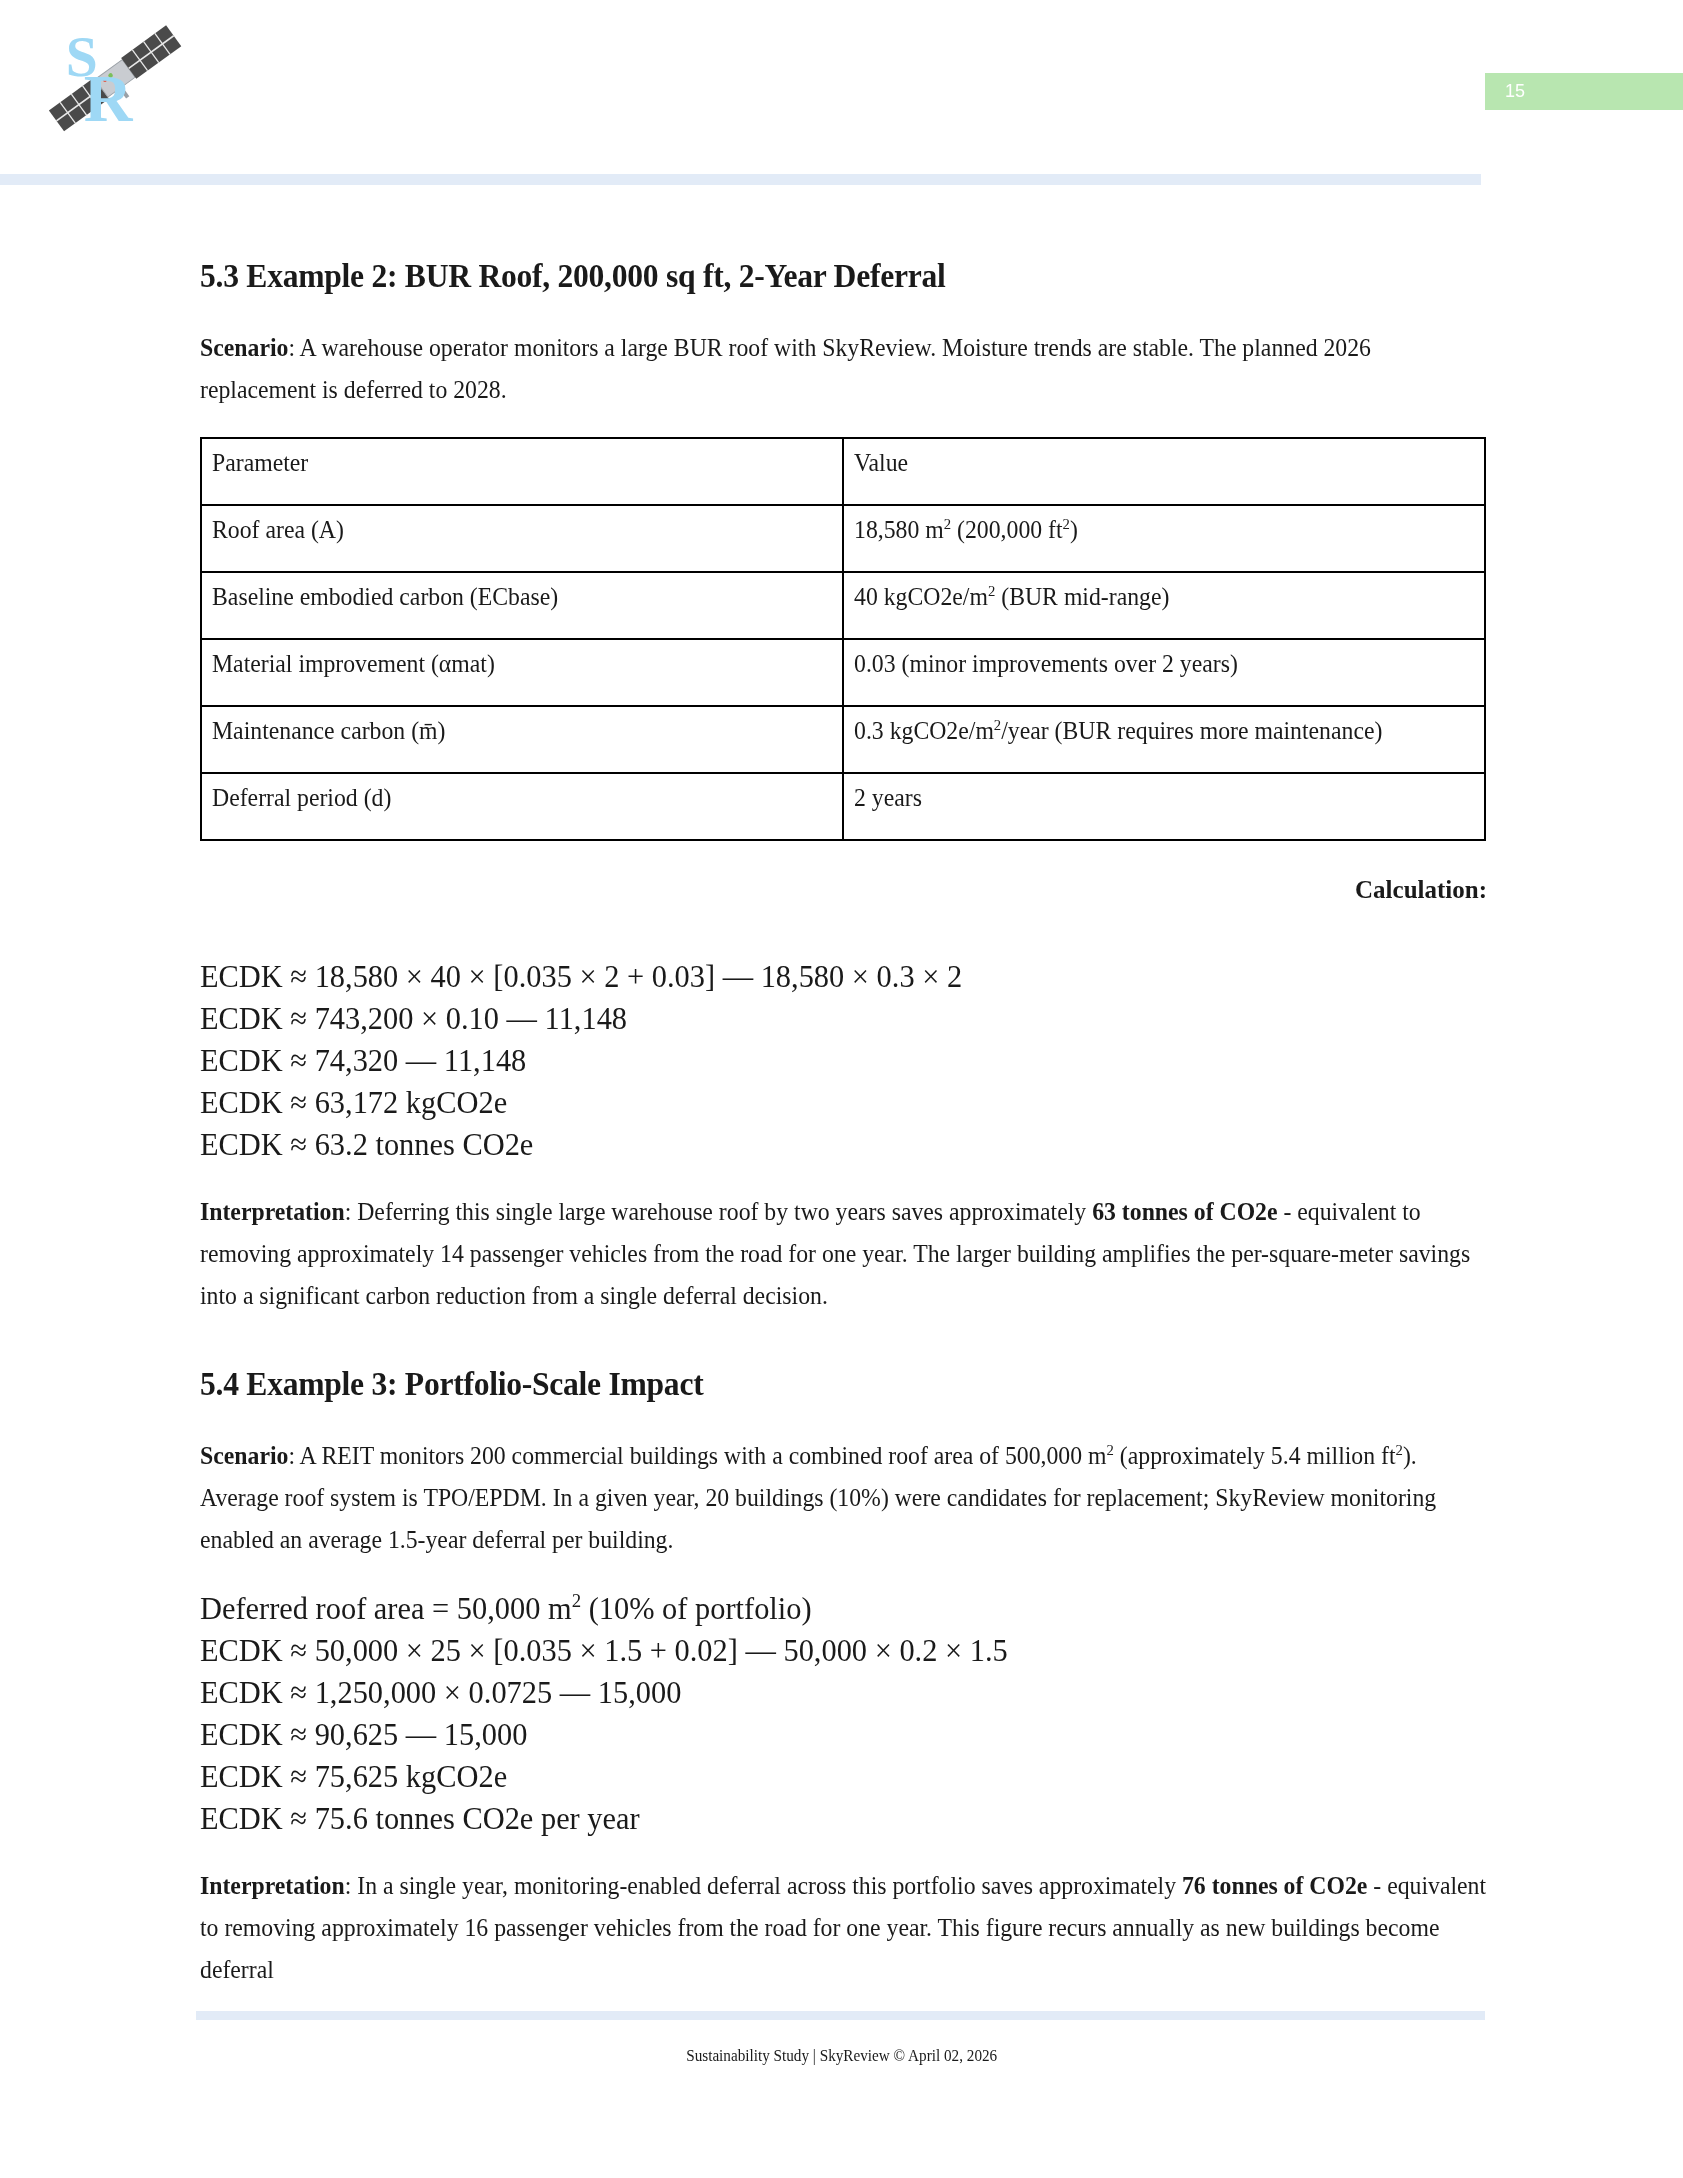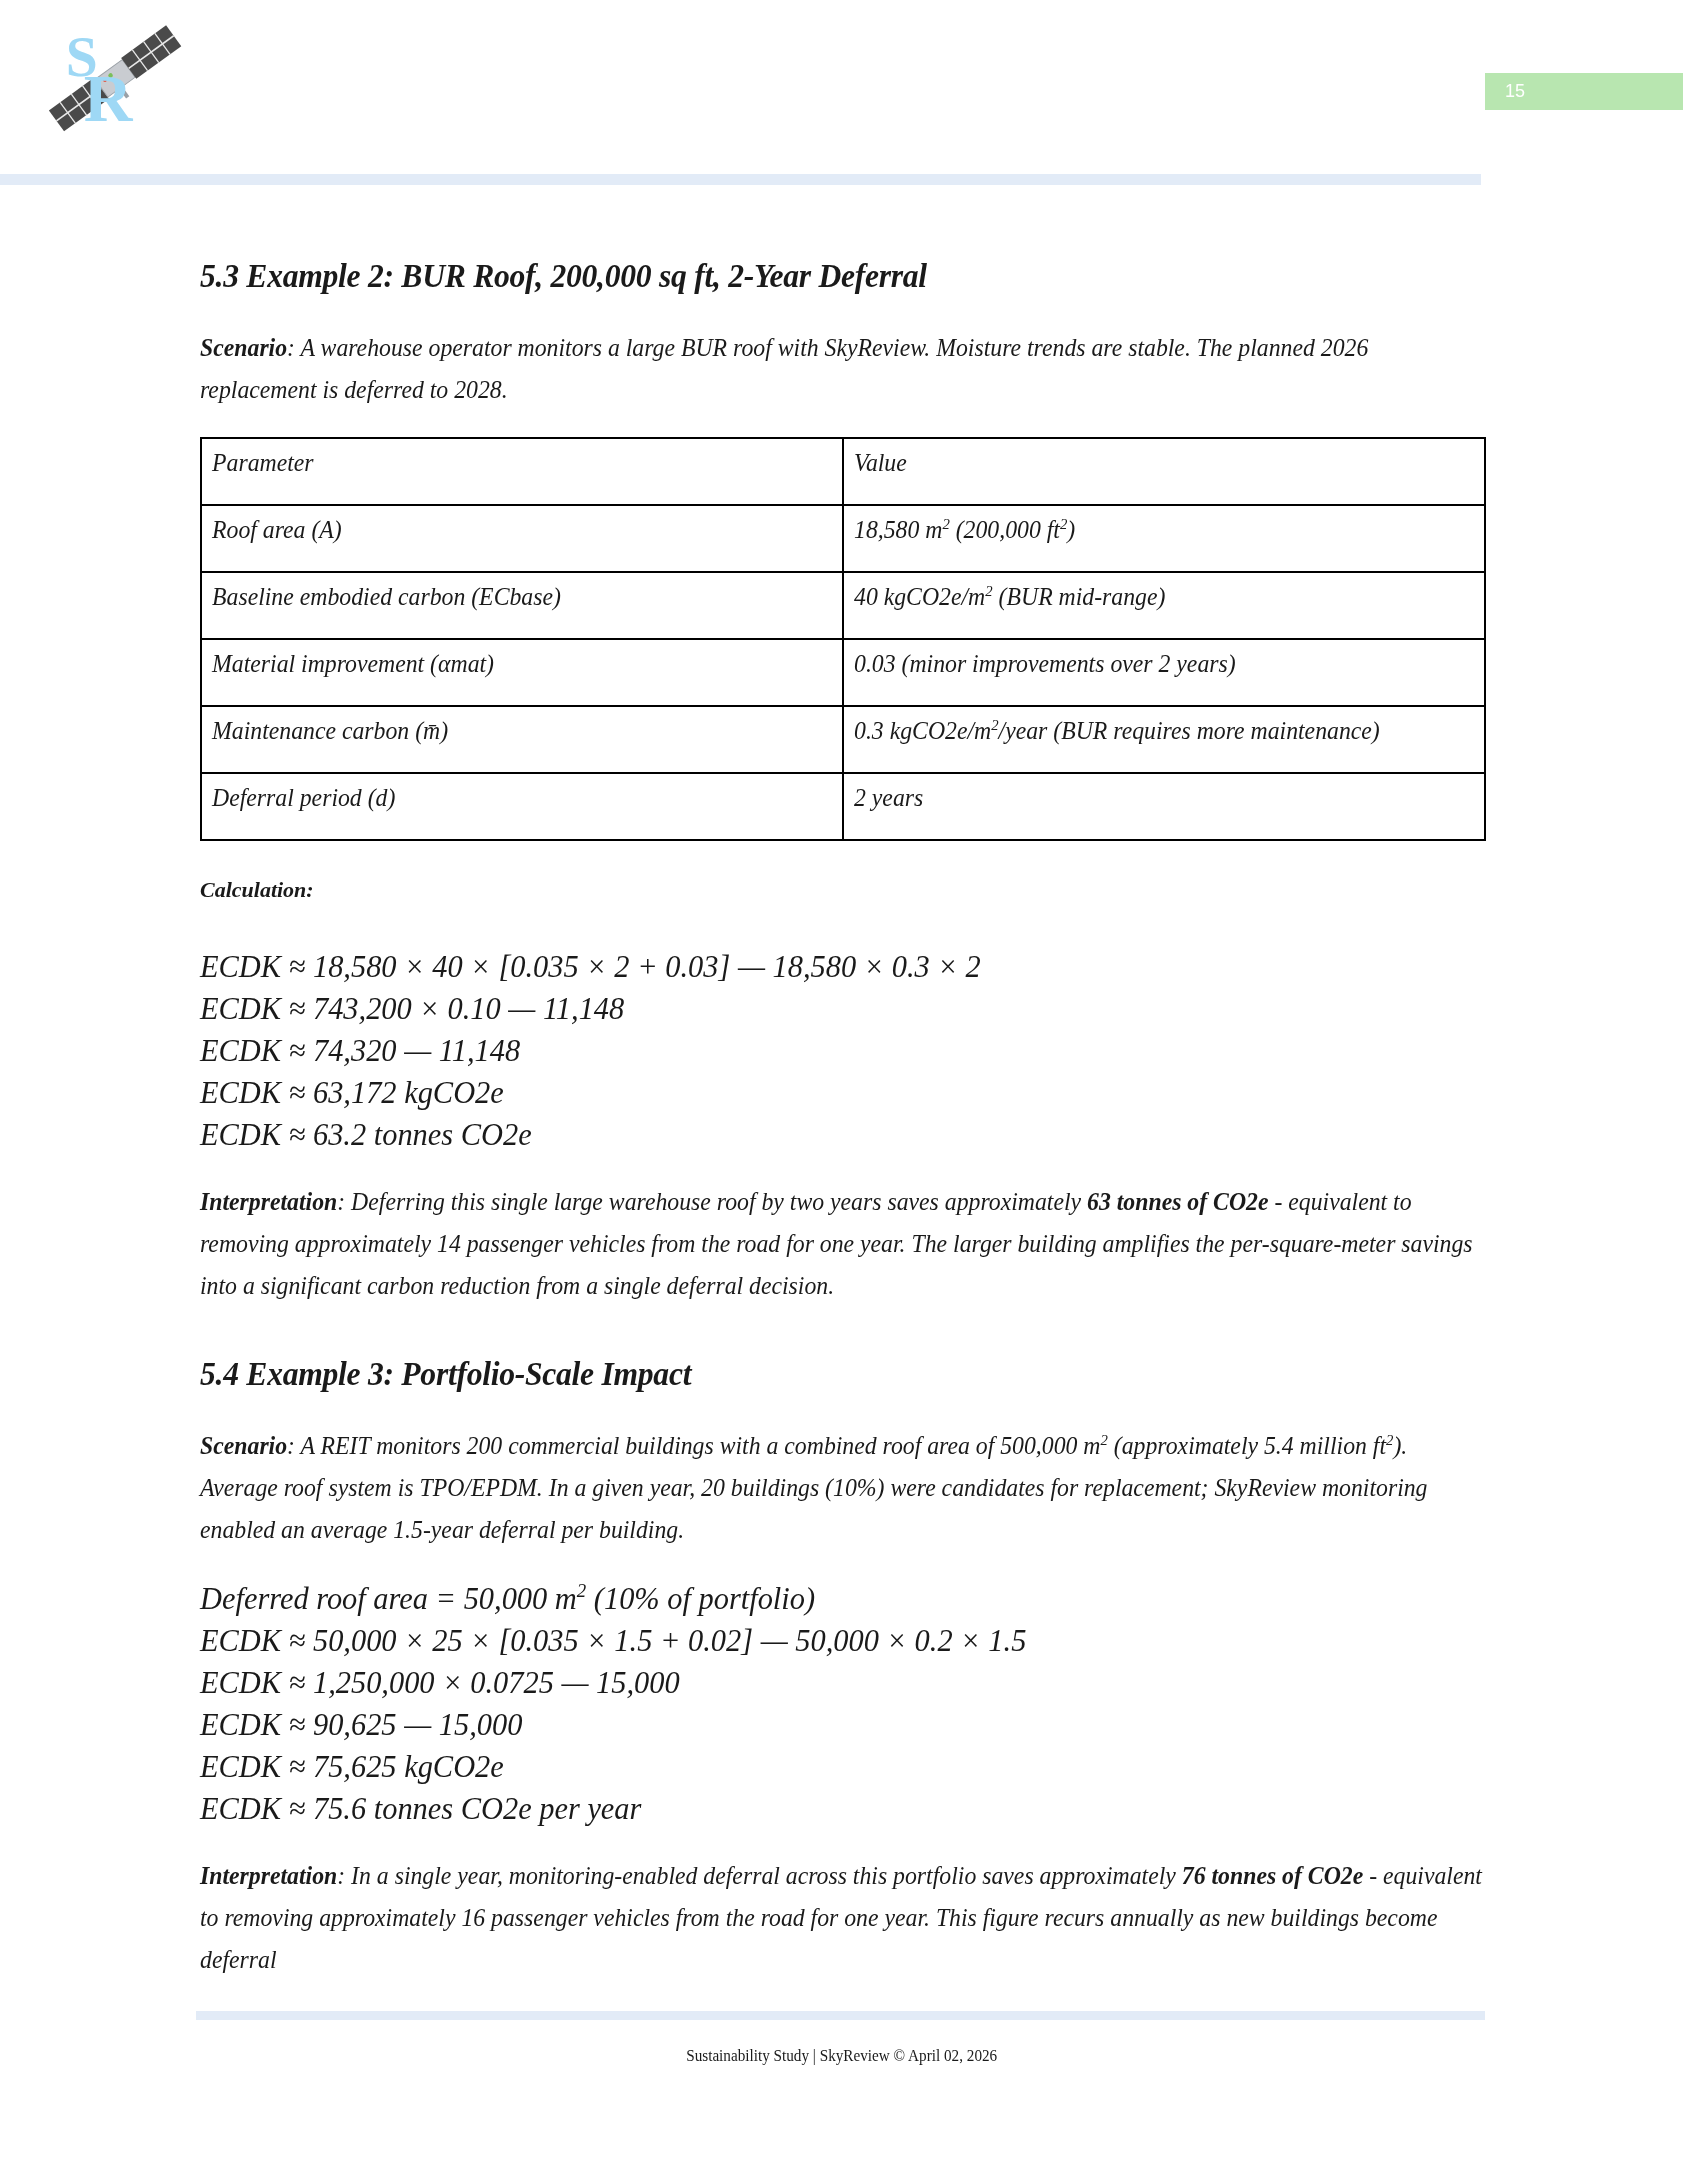--- a/index.html
+++ b/index.html
@@ -52,21 +52,20 @@
     height: 11px;
     background: #e2ebf7;
   }
 
   
   #content {
     position: absolute;
     left: 200px;
     top: 255px;
     width: 1287px;
-    font-style: italic;
   }
 
   h2.section-heading {
     font-family: "Liberation Serif", serif;
     font-weight: bold;
     font-size: 34px;
     line-height: 42px;
     letter-spacing: -0.3px;
     margin: 0 0 30px 0;
     transform: scaleX(0.93);
@@ -118,24 +117,25 @@
     font-size: 32px;
     line-height: 42px;
   }
   .calc-block .calc-line {
     white-space: nowrap;
     transform: scaleX(0.95);
     transform-origin: left center;
   }
 
   .calc-label {
-    font-size: 22px;
+    font-size: 25px;
     line-height: 42px;
     font-weight: bold;
-    margin: 0 0 34px 0;
+    margin: 0 0 44px 0;
+    text-align: right;
   }
 
   
   #footer-rule {
     position: absolute;
     left: 196px;
     top: 2011px;
     width: 1289px;
     height: 9px;
     background: #e2ebf7;

